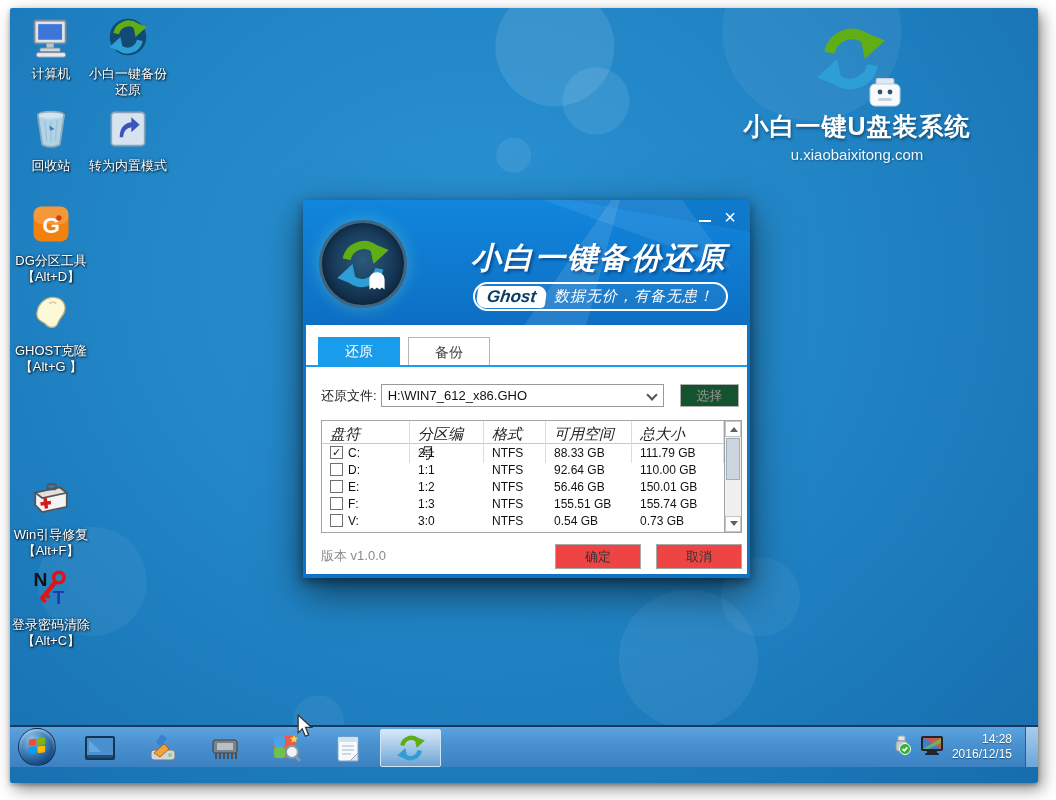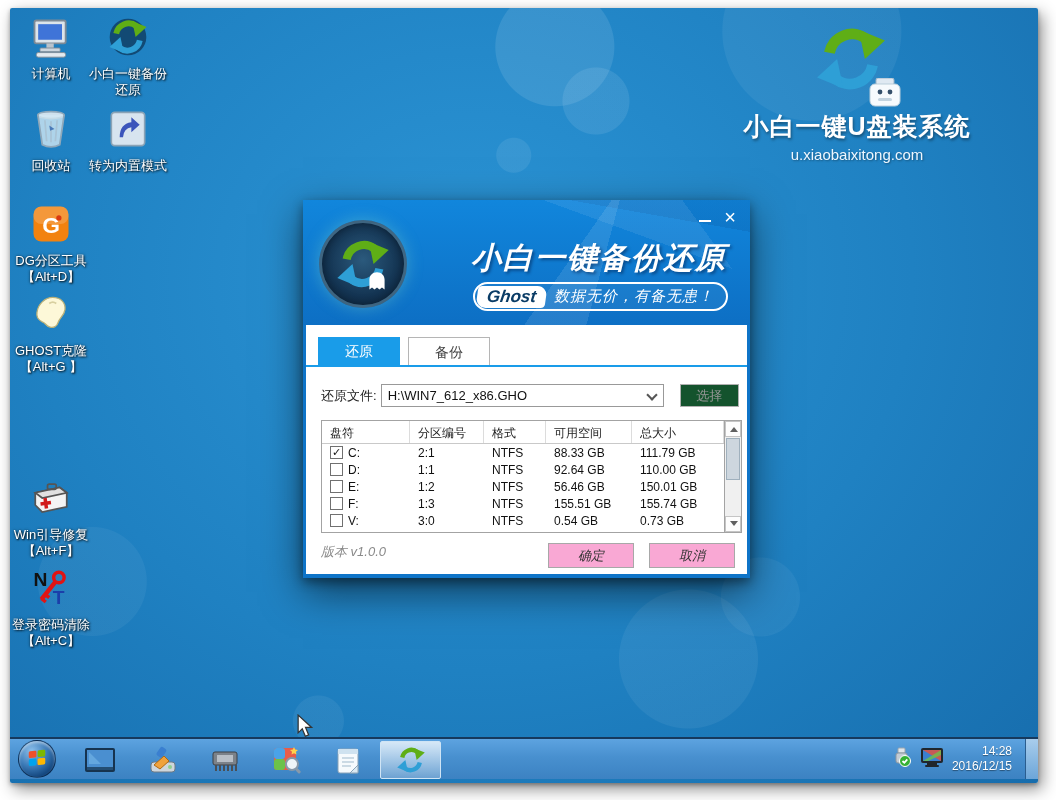--- a/index.html
+++ b/index.html
@@ -75,45 +75,45 @@
   .combo { position:relative; width:283px; height:23px; border:1px solid #999; background:#fff; cursor:pointer; }
   .combo .cval { position:absolute; left:6px; top:3px; font-size:13px; color:#111; }
   .combo .carr { position:absolute; right:7px; top:6px; width:8px; height:8px; border-right:2px solid #555;
     border-bottom:2px solid #555; transform:rotate(45deg); }
   .selbtn { width:59px; height:23px; margin-left:16px; background:#14532d; border:1px solid #b0b0b0;
     color:#979797; font-size:13px; line-height:21px; text-align:center; cursor:pointer; }
 
   .ptable { position:absolute; left:15px; top:95px; width:421px; height:113px; border:1px solid #a3a3a3; background:#fff; }
   .thead { display:grid; grid-template-columns:88px 74px 62px 86px 92px auto; height:23px;
     border-bottom:1px solid #c9c9c9; }
-  .th { font-size:12px; color:#222; padding:4px 12px 0 8px; border-right:1px solid #dcdcdc; }
+  .th { font-size:15px; color:#222; padding:4px 12px 0 8px; border-right:1px solid #dcdcdc;font-style:italic; }
   .th:last-child { border-right:none; }
   .tbody { position:absolute; left:0; right:17px; top:23px; bottom:0; overflow:hidden; }
   .trow { display:grid; grid-template-columns:88px 74px 62px 86px 92px auto; height:17px; align-items:center; }
   .td { font-size:12px; color:#111; padding-left:8px; white-space:nowrap; }
   .td.drive { display:flex; align-items:center; gap:5px; }
   .cb { width:13px; height:13px; border:1px solid #707070; background:#fff; font-size:11px; line-height:11px;
     text-align:center; color:#111; flex:0 0 13px; cursor:pointer; }
 
   .vscroll { position:absolute; right:0; top:0; bottom:0; width:17px; background:#f0f0f0; border-left:1px solid #a3a3a3; }
   .sarrow { position:absolute; left:0; width:16px; height:16px; background:#fdfdfd; border:1px solid #c5c5c5; cursor:pointer; }
   .sarrow.up { top:0; } .sarrow.down { bottom:0; }
   .sarrow::after { content:""; position:absolute; left:4px; border-left:4px solid transparent; border-right:4px solid transparent; }
   .sarrow.up::after { top:5px; border-bottom:5px solid #606060; }
   .sarrow.down::after { bottom:5px; border-top:5px solid #606060; }
   .sthumb { position:absolute; left:1px; top:17px; width:14px; height:42px; background:#cdd6de; border:1px solid #9fb0bd; cursor:grab; }
 
-  .dfoot { position:absolute; left:15px; right:12px; top:218px; height:26px; display:flex; align-items:flex-start;font-style:italic; }
+  .dfoot { position:absolute; left:15px; right:5px; top:218px; height:26px; display:flex; align-items:center; }
   .version { font-size:13px; color:#8a8a8a; flex:1; }
-  .okbtn,.cancelbtn { width:86px; height:25px; background:#f9a8d4; border:1px solid #a8a8a8; color:#333;
+  .okbtn,.cancelbtn { width:86px; height:25px; background:#ef4444; border:1px solid #a8a8a8; color:#333;
     font-size:13px; text-align:center; line-height:23px; cursor:pointer; }
   .cancelbtn { margin-left:15px; }
 
   
-  .taskbar { position:absolute; left:0; right:0; bottom:4px; height:42px;
+  .taskbar { position:absolute; left:0; right:0; bottom:16px; height:42px;
     background:linear-gradient(180deg, #5da3e0 0%, #4890cf 45%, #3c82c2 100%); border-top:2px solid #16395d; }
   .orb { position:absolute; left:8px; top:1px; width:38px; height:38px; border-radius:50%;
     background:radial-gradient(circle at 35% 28%, #8cc0ec 0%, #3a79b6 45%, #14477f 75%, #0b3260 100%);
     border:1px solid rgba(0,20,45,.55); box-shadow:inset 0 2px 3px rgba(255,255,255,.5); cursor:pointer;
     display:flex; align-items:center; justify-content:center; }
   .tbicon { position:absolute; top:6px; width:30px; height:30px; display:flex; align-items:center; justify-content:center; cursor:pointer; }
   .tb-active { position:absolute; left:370px; top:2px; width:61px; height:38px;
     background:linear-gradient(180deg, rgba(255,255,255,.75), rgba(255,255,255,.25));
     border:1px solid #cfe4f5; border-radius:2px; display:flex; align-items:center; justify-content:center; cursor:pointer; }
   .tray { position:absolute; right:14px; top:0; bottom:0; display:flex; align-items:center; gap:8px; }

